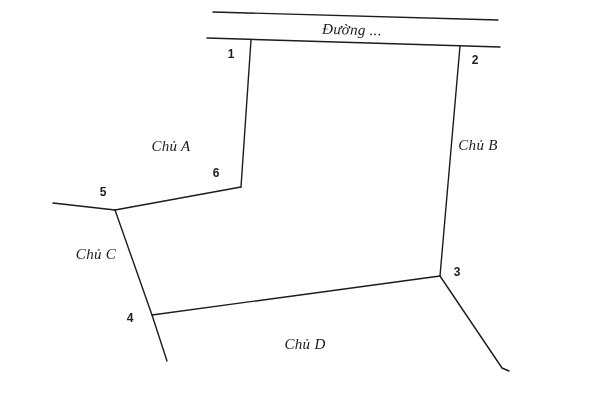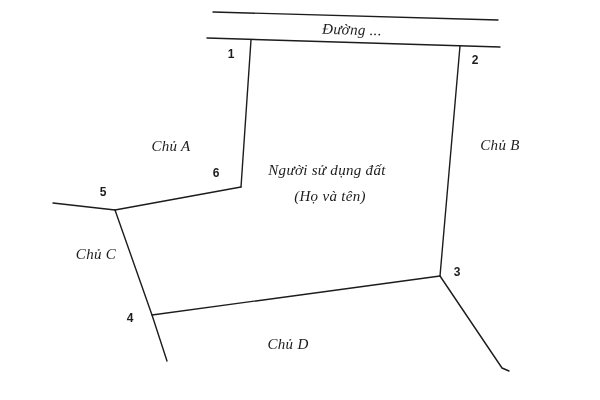--- a/index.html
+++ b/index.html
@@ -71,19 +71,17 @@
     </svg>
   <div class="label-layer">
       <span class="lbl road" style="left: 352px; top: 30px;">Đường ...</span>
       <span class="lbl vertex" style="left: 231px; top: 54px;">1</span>
       <span class="lbl vertex" style="left: 475px; top: 60px;">2</span>
       <span class="lbl vertex" style="left: 457px; top: 272px;">3</span>
       <span class="lbl vertex" style="left: 130px; top: 318px;">4</span>
       <span class="lbl vertex" style="left: 103px; top: 192px;">5</span>
       <span class="lbl vertex" style="left: 216px; top: 173px;">6</span>
       <span class="lbl name" style="left: 171px; top: 146px;">Chủ A</span>
-      <span class="lbl name" style="left: 478px; top: 145px; margin-left: 22px;">Chủ B</span>
+      <span class="lbl name" style="left: 478px; top: 145px;">Chủ B</span>
       <span class="lbl name" style="left: 96px; top: 254px;">Chủ C</span>
-      <span class="lbl name" style="left: 288px; top: 344px;">Chủ D</span>
-      <span class="lbl name" style="left: 327px; top: 170px;">Người sử dụng đất</span>
-      <span class="lbl name" style="left: 330px; top: 196px;">(Họ và tên)</span>
+      <span class="lbl name" style="left: 305px; top: 344px;">Chủ D</span>
     </div>
 </div>
 
 </body></html>

